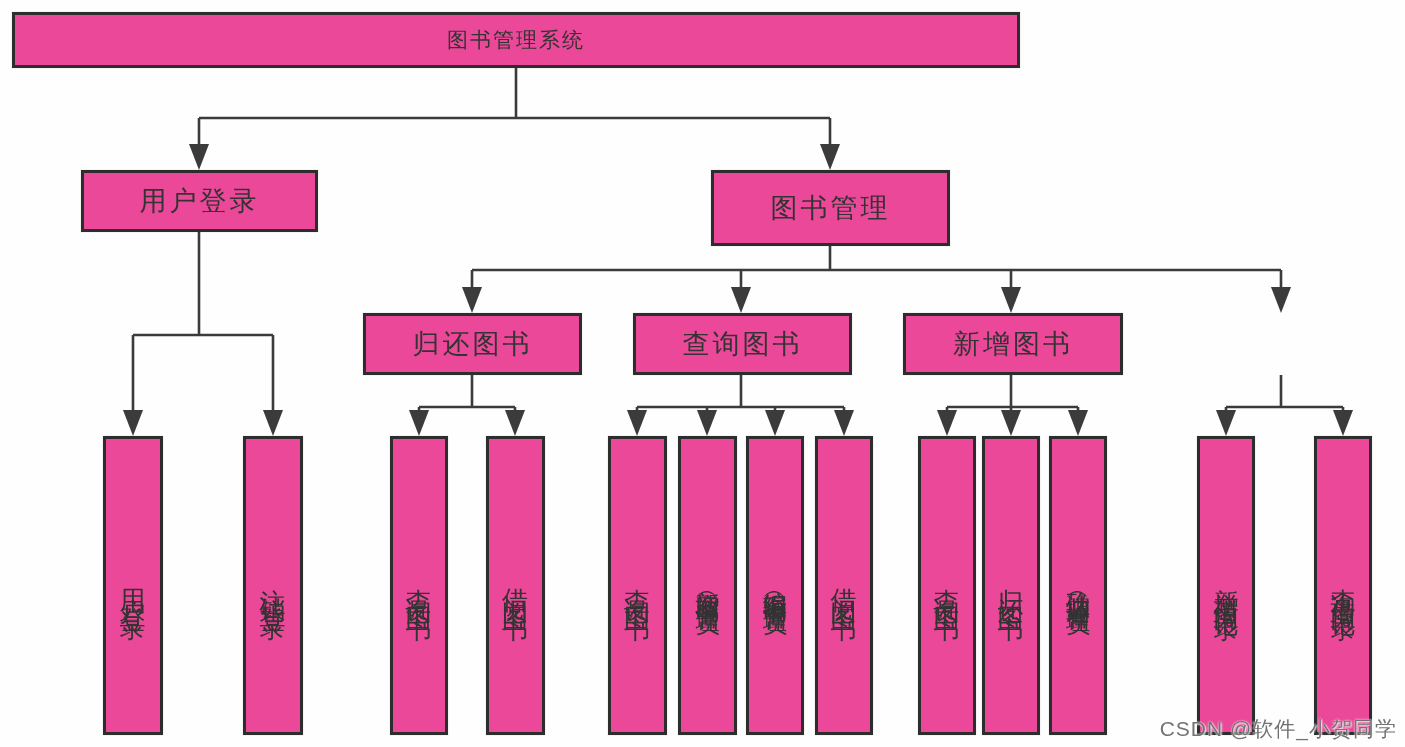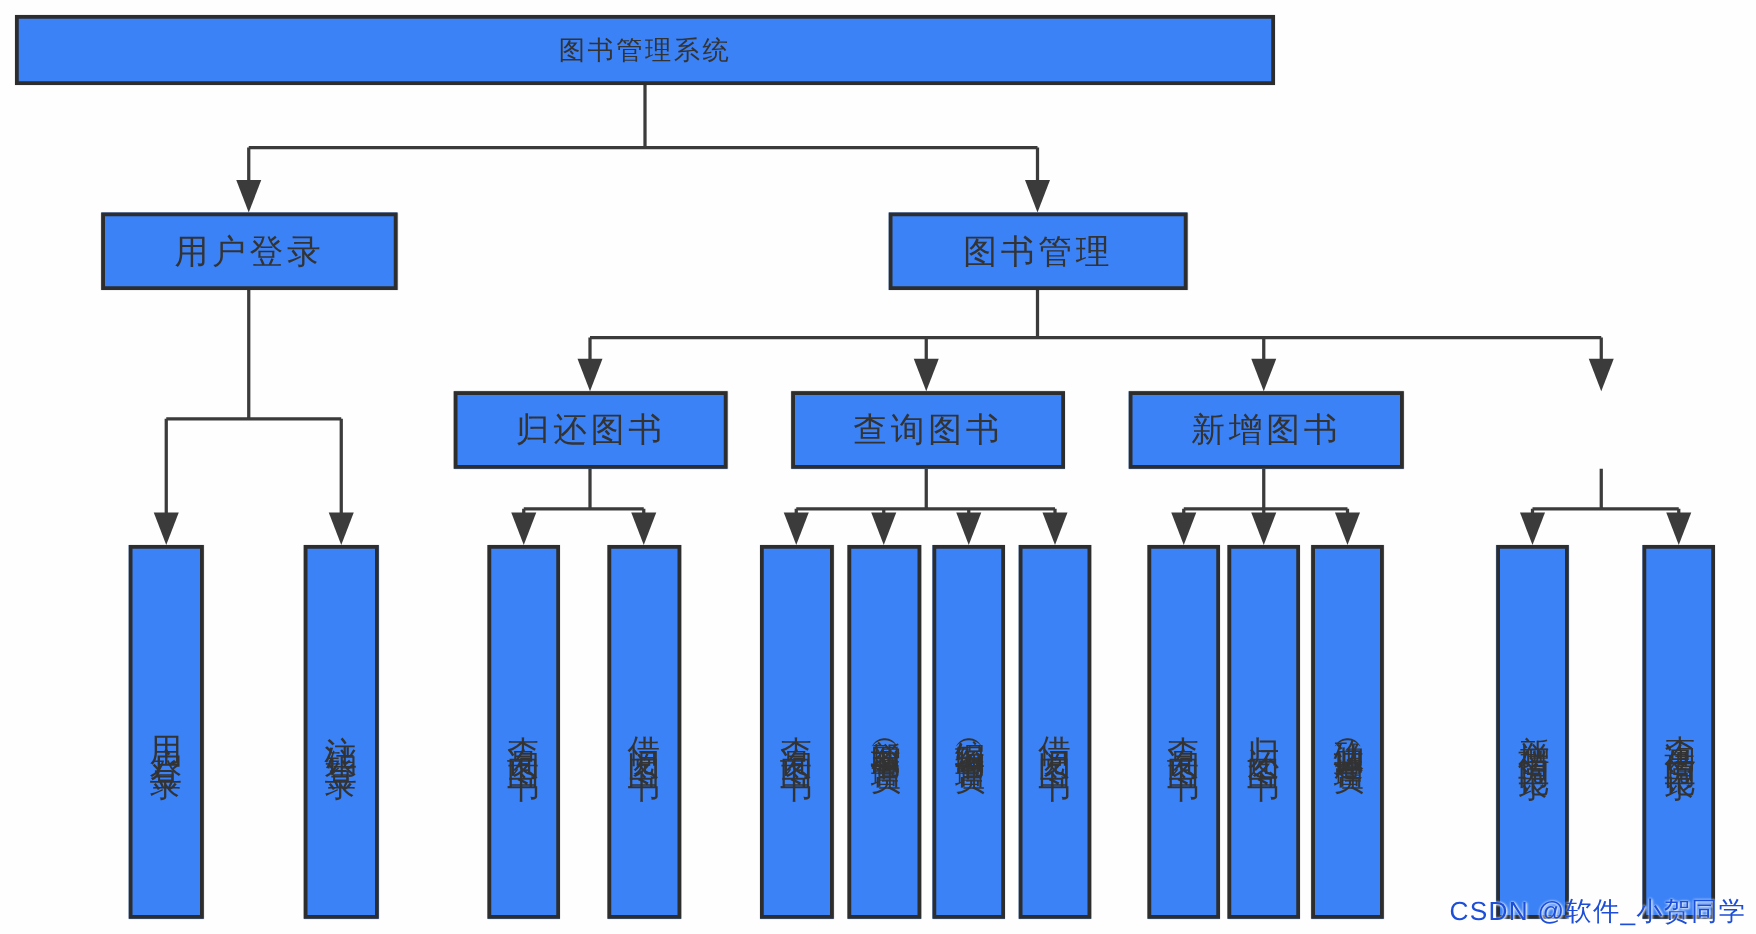--- a/index.html
+++ b/index.html
@@ -1,21 +1,21 @@
 <!DOCTYPE html>
 <html><head>
 <meta charset="utf-8">
 <style>
   html,body{margin:0;padding:0;}
   body{background:#ffffff;font-family:"Liberation Sans", sans-serif;}
   #stage{position:relative;width:1405px;height:747px;background:#fefefe;overflow:hidden;}
   #wires{position:absolute;left:0;top:0;width:1405px;height:747px;}
   .node{
     position:absolute;
-    background:#3b82f6;
+    background:#ec4899;
     border:3px solid #2d2d2d;
     box-sizing:border-box;
     display:flex;
     align-items:center;
     justify-content:center;
     box-shadow:0 0 1px rgba(0,0,0,.25);
   }
   .lbl{
     color:#333333;
     font-size:27px;
@@ -31,21 +31,21 @@
     letter-spacing:9px;
     line-height:1;
   }
   .leaf.long .lbl-v{font-size:24px;letter-spacing:3px;}
   .leaf.mid  .lbl-v{font-size:25px;letter-spacing:6px;}
   #watermark{
     position:absolute;
     right:8px;
     bottom:4px;
     font-size:21px;
-    color:#1d4ed8;
+    color:#737373;
     letter-spacing:1px;
     text-shadow:0 0 2px #ffffff, 1px 1px 2px #ffffff;
     white-space:nowrap;
   }
 </style>
 </head>
 <body>
 
 <div id="stage">
 
@@ -89,21 +89,21 @@
     </g>
   </svg>
 
   <div class="node lvl1" style="left:12px;top:12px;width:1008px;height:56px">
     <span class="lbl">图书管理系统</span>
   </div>
 
   <div class="node" style="left:81px;top:170px;width:237px;height:62px">
     <span class="lbl">用户登录</span>
   </div>
-  <div class="node" style="left:711px;top:170px;width:239px;height:62px">
+  <div class="node" style="left:711px;top:170px;width:239px;height:76px">
     <span class="lbl">图书管理</span>
   </div>
 
   <div class="node" style="left:363px;top:313px;width:219px;height:62px">
     <span class="lbl">归还图书</span>
   </div>
   <div class="node" style="left:633px;top:313px;width:219px;height:62px">
     <span class="lbl">查询图书</span>
   </div>
   <div class="node" style="left:903px;top:313px;width:220px;height:62px">

